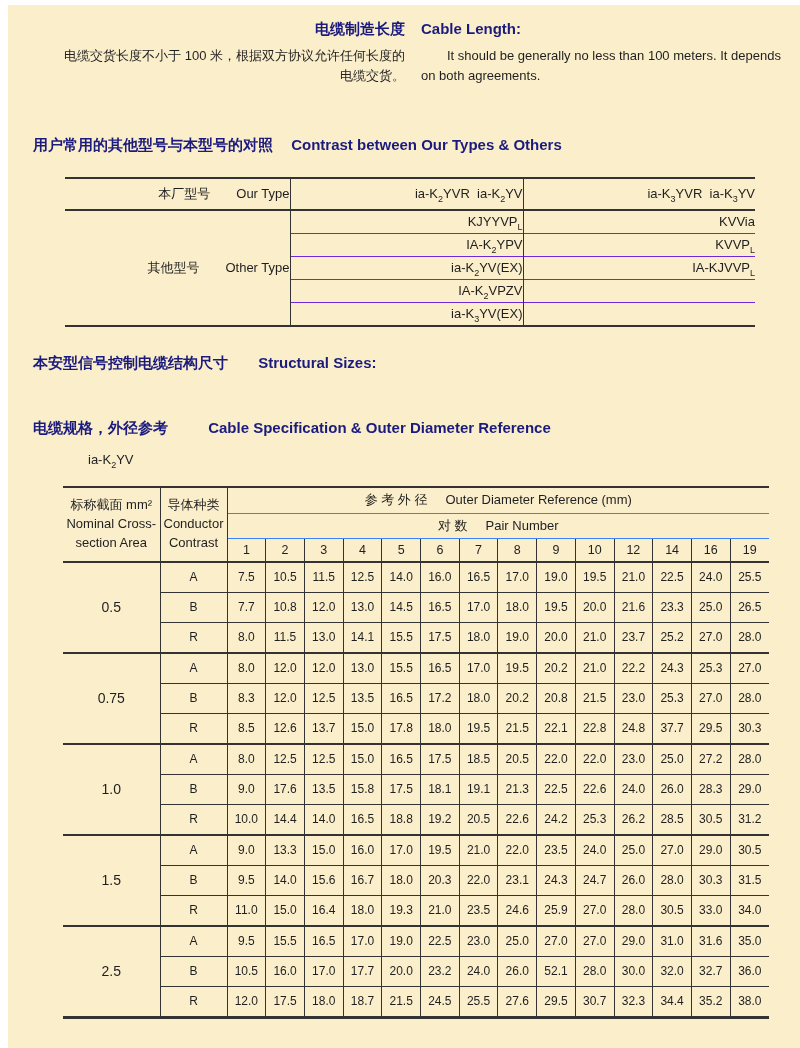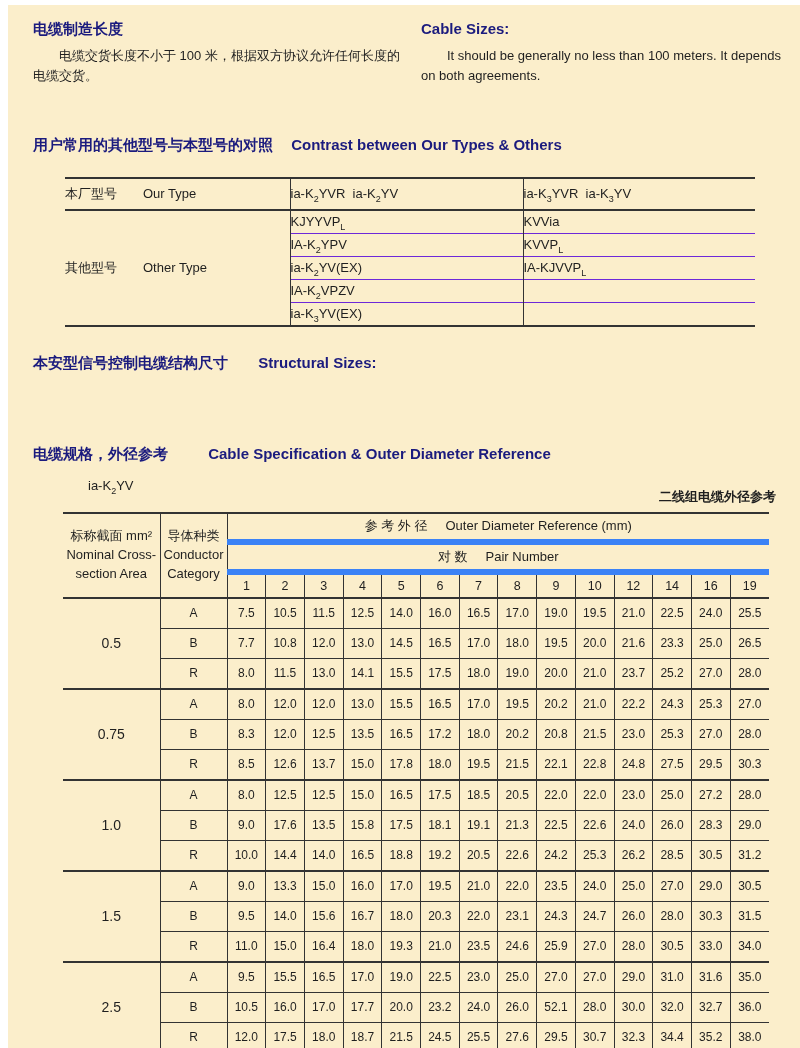--- a/index.html
+++ b/index.html
@@ -13,29 +13,29 @@
     background:#fbeecb;box-sizing:border-box;
     padding:14px 0 0 25px;
   }
   
   h2.sec{font-size:15px;font-weight:bold;color:#1b1b7e;margin:0;line-height:1.3;}
   h2.sec .en{margin-left:14px;}
   h2.sec .en.g26{margin-left:26px;}
   h2.sec .en.g36{margin-left:36px;}
   
   .cols{display:flex;align-items:flex-start;}
-  .colL{width:372px;box-sizing:border-box;}
+  .colL{width:372px;box-sizing:border-box;text-align:right;}
   .colR{width:372px;margin-left:16px;box-sizing:border-box;}
   p.body{font-size:13px;line-height:1.6;margin:7px 0 0;text-indent:2em;}
   
   table.t1{
     border-collapse:collapse;table-layout:fixed;width:690px;margin:22px 0 0 32px;
     font-size:13px;border-top:2px solid #333;border-bottom:2px solid #333;
   }
-  .t1 td{text-align:left;vertical-align:middle;padding:0;height:22px;}
+  .t1 td{text-align:right;vertical-align:middle;padding:0;height:22px;}
   .t1 tr.first td{height:30px;border-bottom:2px solid #333;}
   .t1 td.vr{border-right:1px solid #333;}
   .t1 tr.other + tr.other td{border-top:1px solid #6d28d9;}
   .t1 td.lab .labcn{margin-right:26px;}
   sub{font-size:9px;line-height:0;}
   
   .spec-labels{display:flex;justify-content:space-between;align-items:flex-end;margin-top:14px;}
   .cable-type{font-size:13px;margin-left:55px;margin-bottom:13px;}
   .notes{text-align:right;margin-right:24px;font-weight:bold;}
   .note-cn{font-size:13px;line-height:1.35;}
@@ -43,40 +43,40 @@
   
   table.t2{
     border-collapse:collapse;table-layout:fixed;width:706px;margin:6px 0 0 30px;
     font-size:12px;border-top:2px solid #333;border-bottom:3px solid #333;
   }
   .t2 th,.t2 td{font-weight:normal;text-align:center;vertical-align:middle;padding:0;}
   .t2 .vr{border-right:1px solid #333;}
   .t2 tr.h1 th{height:25px;font-size:13px;}
   .t2 tr.h2 th{height:24px;font-size:13px;}
   .t2 tr.h3 th{height:22px;font-size:12.5px;}
-  .t2 tr.h1 th.span,.t2 tr.h2 th.span{border-bottom:6px solid #3b82f6;}
+  .t2 tr.h1 th.span,.t2 tr.h2 th.span{border-bottom:1px solid #3b82f6;}
   .t2 th .gap{margin-left:18px;}
   .t2 th.hcell{font-size:12.5px;line-height:1.45;}
   .t2 td{height:29px;}
   .t2 td.size{font-size:14px;}
   .t2 tr.gfirst td{border-top:2px solid #333;}
   .t2 tr.grow td{border-top:1px solid #333;}
 </style>
 </head>
 <body>
 
 <div class="sheet">
 
   <div class="cols">
     <div class="colL">
       <h2 class="sec">电缆制造长度</h2>
       <p class="body">电缆交货长度不小于 100 米，根据双方协议允许任何长度的电缆交货。</p>
     </div>
     <div class="colR">
-      <h2 class="sec">Cable Sizes:</h2>
+      <h2 class="sec">Cable Length:</h2>
       <p class="body">It should be generally no less than 100 meters. It depends on both agreements.</p>
     </div>
   </div>
 
   <h2 class="sec" style="margin-top:48px;">
     <span class="cn">用户常用的其他型号与本型号的对照</span>
     <span class="en">Contrast between Our Types &amp; Others</span>
   </h2>
 
   <table class="t1">
@@ -115,29 +115,28 @@
           <td></td>
         </tr>
       </tbody>
   </table>
 
   <h2 class="sec" style="margin-top:26px;">
     <span class="cn">本安型信号控制电缆结构尺寸</span>
     <span class="en g26">Structural Sizes:</span>
   </h2>
 
-  <h2 class="sec" style="margin-top:72px;">
+  <h2 class="sec" style="margin-top:46px;">
     <span class="cn">电缆规格，外径参考</span>
     <span class="en g36">Cable Specification &amp; Outer Diameter Reference</span>
   </h2>
 
   <div class="spec-labels">
     <span class="cable-type">ia-K<sub>2</sub>YV</span>
     <div class="notes">
-      <div class="note-cn">二线组电缆外径参考</div>
     </div>
   </div>
 
   <table class="t2">
     <colgroup>
       <col style="width:97px">
         <col style="width:67px">
       <col>
         <col>
         <col>
@@ -156,21 +155,21 @@
     <thead>
       <tr class="h1">
         <th class="hcell vr" rowspan="3">
           <div>标称截面 mm²</div>
           <div>Nominal Cross-</div>
           <div>section Area</div>
         </th>
         <th class="hcell vr" rowspan="3">
           <div>导体种类</div>
           <div>Conductor</div>
-          <div>Category</div>
+          <div>Contrast</div>
         </th>
         <th class="span" colspan="14">
           <span>参 考 外 径</span><span class="gap">Outer Diameter Reference (mm)</span>
         </th>
       </tr>
       <tr class="h2">
         <th class="span" colspan="14">
           <span>对 数</span><span class="gap">Pair Number</span>
         </th>
       </tr>
@@ -285,21 +284,21 @@
           <td class="num vr">12.6</td>
           <td class="num vr">13.7</td>
           <td class="num vr">15.0</td>
           <td class="num vr">17.8</td>
           <td class="num vr">18.0</td>
           <td class="num vr">19.5</td>
           <td class="num vr">21.5</td>
           <td class="num vr">22.1</td>
           <td class="num vr">22.8</td>
           <td class="num vr">24.8</td>
-          <td class="num vr">27.5</td>
+          <td class="num vr">37.7</td>
           <td class="num vr">29.5</td>
           <td class="num">30.3</td>
         </tr>
         <tr class="gfirst">
           <td rowspan="3" class="size vr">1.0</td>
           <td class="cat vr">A</td>
           <td class="num vr">8.0</td>
           <td class="num vr">12.5</td>
           <td class="num vr">12.5</td>
           <td class="num vr">15.0</td>

